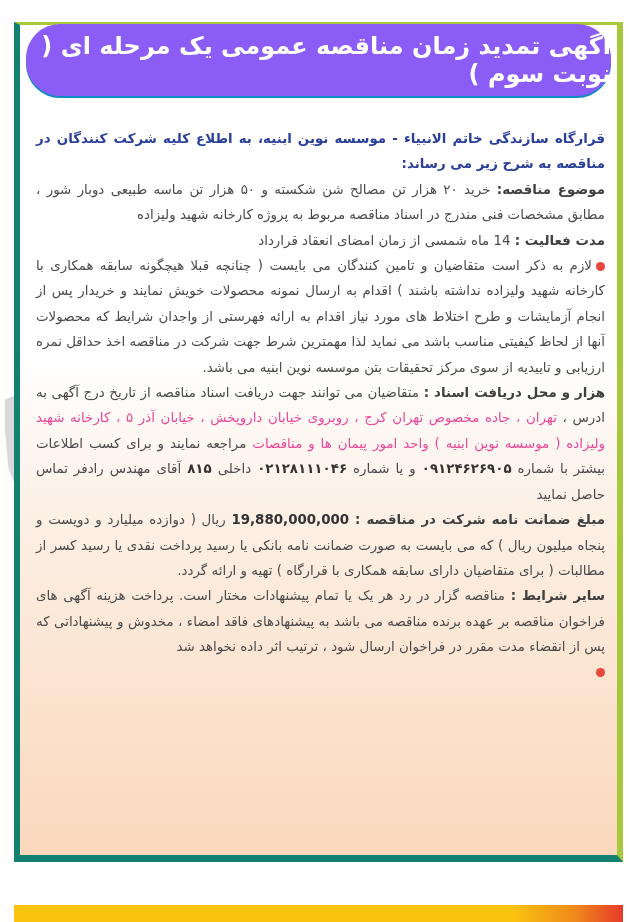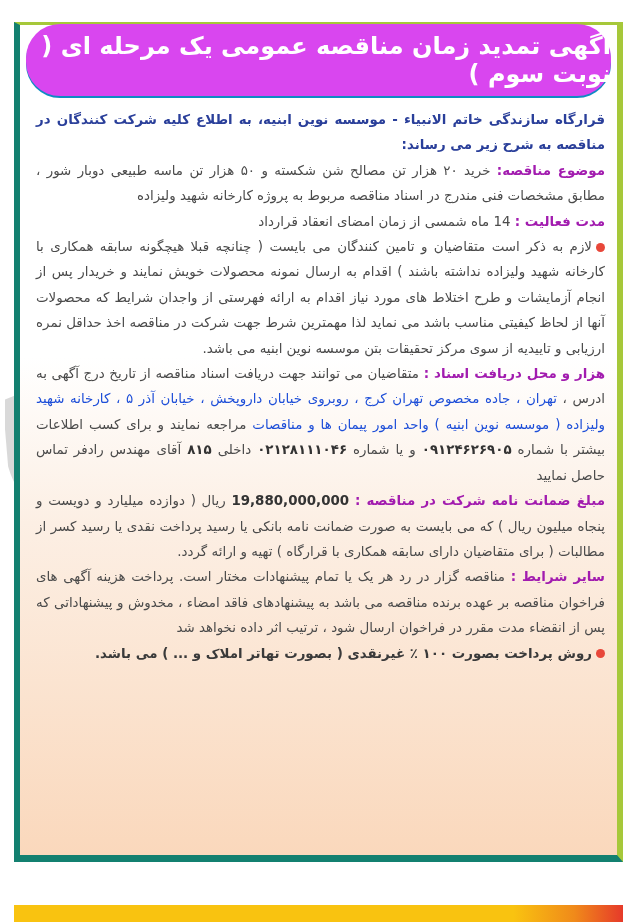--- a/index.html
+++ b/index.html
@@ -13,34 +13,34 @@
     .box {
       position: absolute; left: 0; top: 0; right: 0; bottom: 0;
       border-left: 6px solid #138070;
       border-right: 6px solid #a6c83a;
       border-bottom: 7px solid #138070;
       border-top: 3px solid #a6c83a;
       background: linear-gradient(to bottom, #ffffff 0%, #ffffff 40%, #fcefe4 60%, #fad8bc 100%);
     }
     .title-pill {
       position: absolute; left: 12px; right: 12px; top: 2px; height: 72px;
-      background: #d946ef; border-radius: 34px;
+      background: #8b5cf6; border-radius: 34px;
       display: flex; align-items: center; justify-content: center;
       color: #ffffff; font-weight: bold; font-size: 24px; direction: rtl;
       box-shadow: 0 2px 0 #0f8bc3;
     }
     .content {
-      position: absolute; left: 22px; right: 18px; top: 85px;
+      position: absolute; left: 22px; right: 18px; top: 104px;
       direction: rtl; text-align: justify; font-size: 13.4px; line-height: 25.4px; color: #4a4a4a;
     }
     .content p { margin: 0; }
-    .label { color: #a21caf; font-weight: bold; }
+    .label { color: #404040; font-weight: bold; }
     .lead { color: #2a3f9a; font-weight: bold; }
     .body-bold { color: #3a3a3a; font-weight: bold; }
-    .red { color: #1d4ed8; margin-top: 16px; }
+    .red { color: #ec4899; margin-top: 16px; }
     .num { font-weight: bold; color: #333; margin-top: 38px; }
     .bullet {
       display: inline-block; width: 9px; height: 9px; border-radius: 50%; background: #e8473a;
       margin-left: 4px; vertical-align: middle;
     }
     .bottom-bar {
       position: absolute; left: 14px; top: 905px; width: 609px; height: 17px;
       background: linear-gradient(to right, #f9c310 0%, #f9c310 82%, #f08a1a 92%, #e63a2a 100%);
     }
     .watermark {
@@ -103,18 +103,18 @@
     <p>
       <span class="label">مبلغ ضمانت نامه شرکت در مناقصه :</span>
       <span class="num">19,880,000,000</span>
       <span>ریال ( دوازده میلیارد و دویست و پنجاه میلیون ریال ) که می بایست به صورت ضمانت نامه بانکی یا رسید پرداخت نقدی یا رسید کسر از مطالبات ( برای متقاضیان دارای سابقه همکاری با قرارگاه ) تهیه و ارائه گردد.</span>
     </p>
     <p>
       <span class="label">سایر شرایط :</span>
       <span>مناقصه گزار در رد هر یک یا تمام پیشنهادات مختار است. پرداخت هزینه آگهی های فراخوان مناقصه بر عهده برنده مناقصه می باشد به پیشنهادهای فاقد امضاء ، مخدوش و پیشنهاداتی که پس از انقضاء مدت مقرر در فراخوان ارسال شود ، ترتیب اثر داده نخواهد شد</span>
     </p>
     <p>
-      <span class="bullet"></span><span class="body-bold">روش پرداخت بصورت ۱۰۰ ٪ غیرنقدی ( بصورت تهاتر املاک و ... ) می باشد.</span>
+      <span class="bullet"></span>
     </p>
   </div>
 </div>
 
 <div class="bottom-bar"></div>
 
 </body></html>

